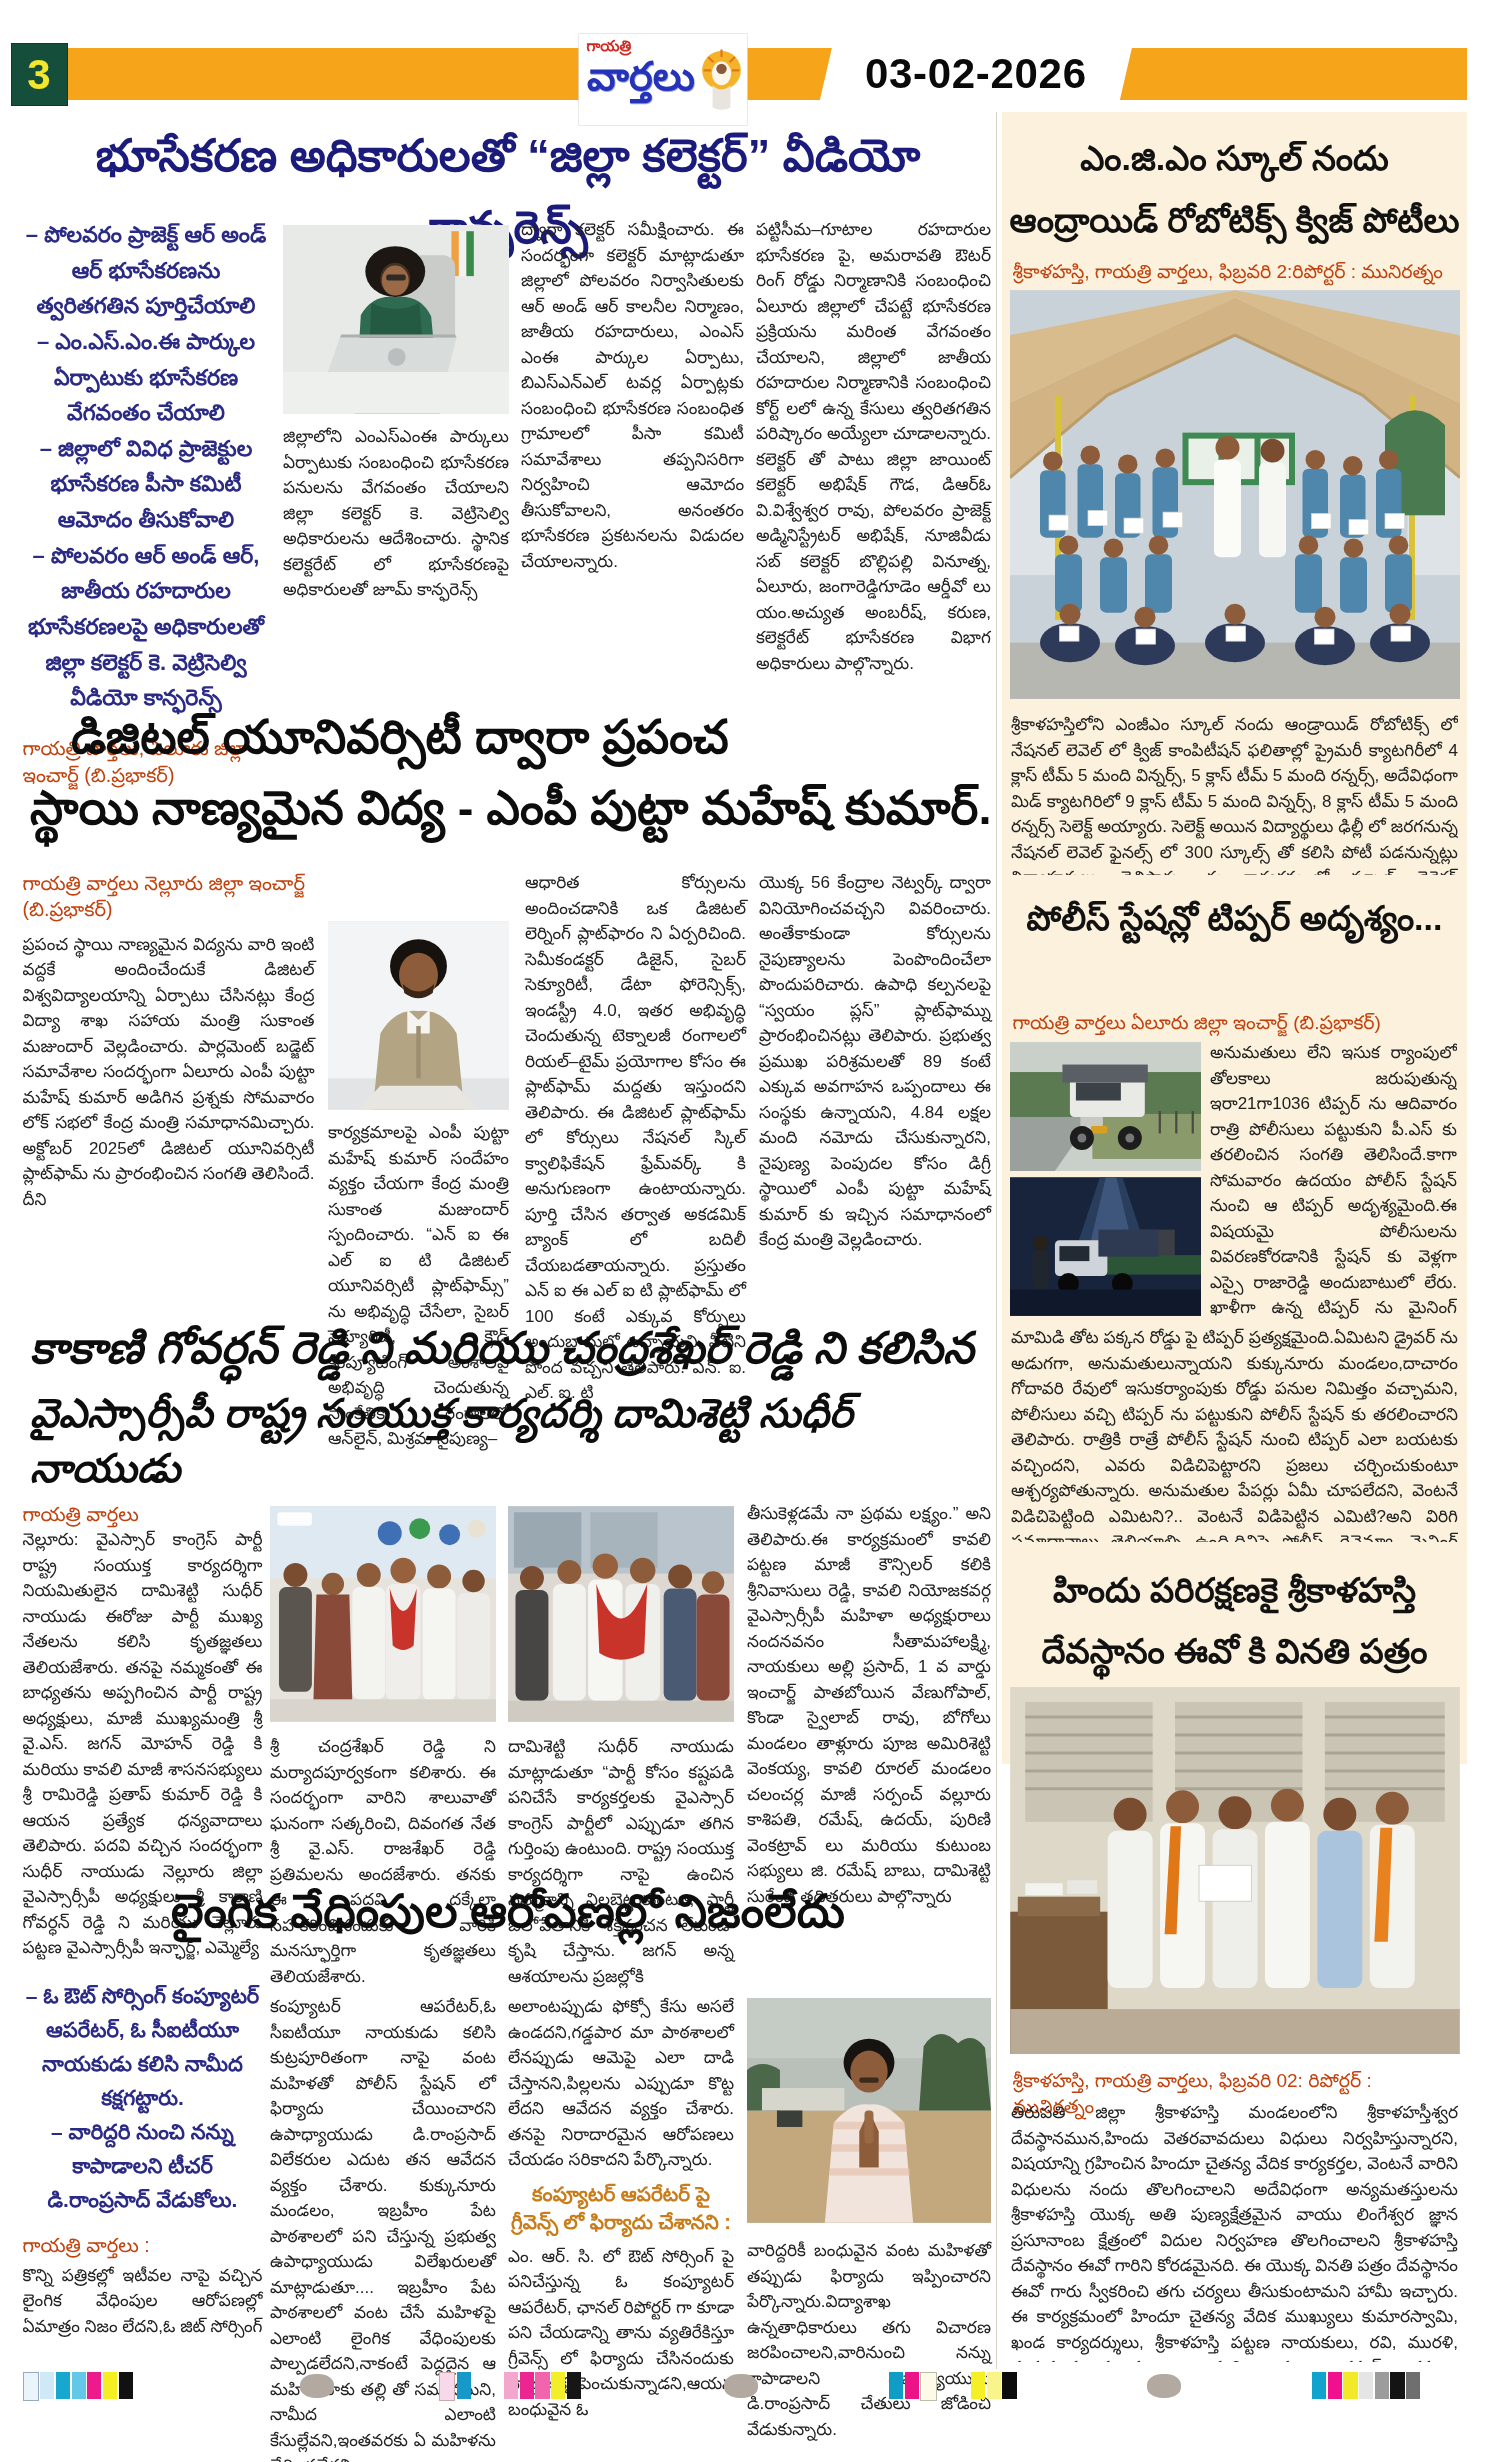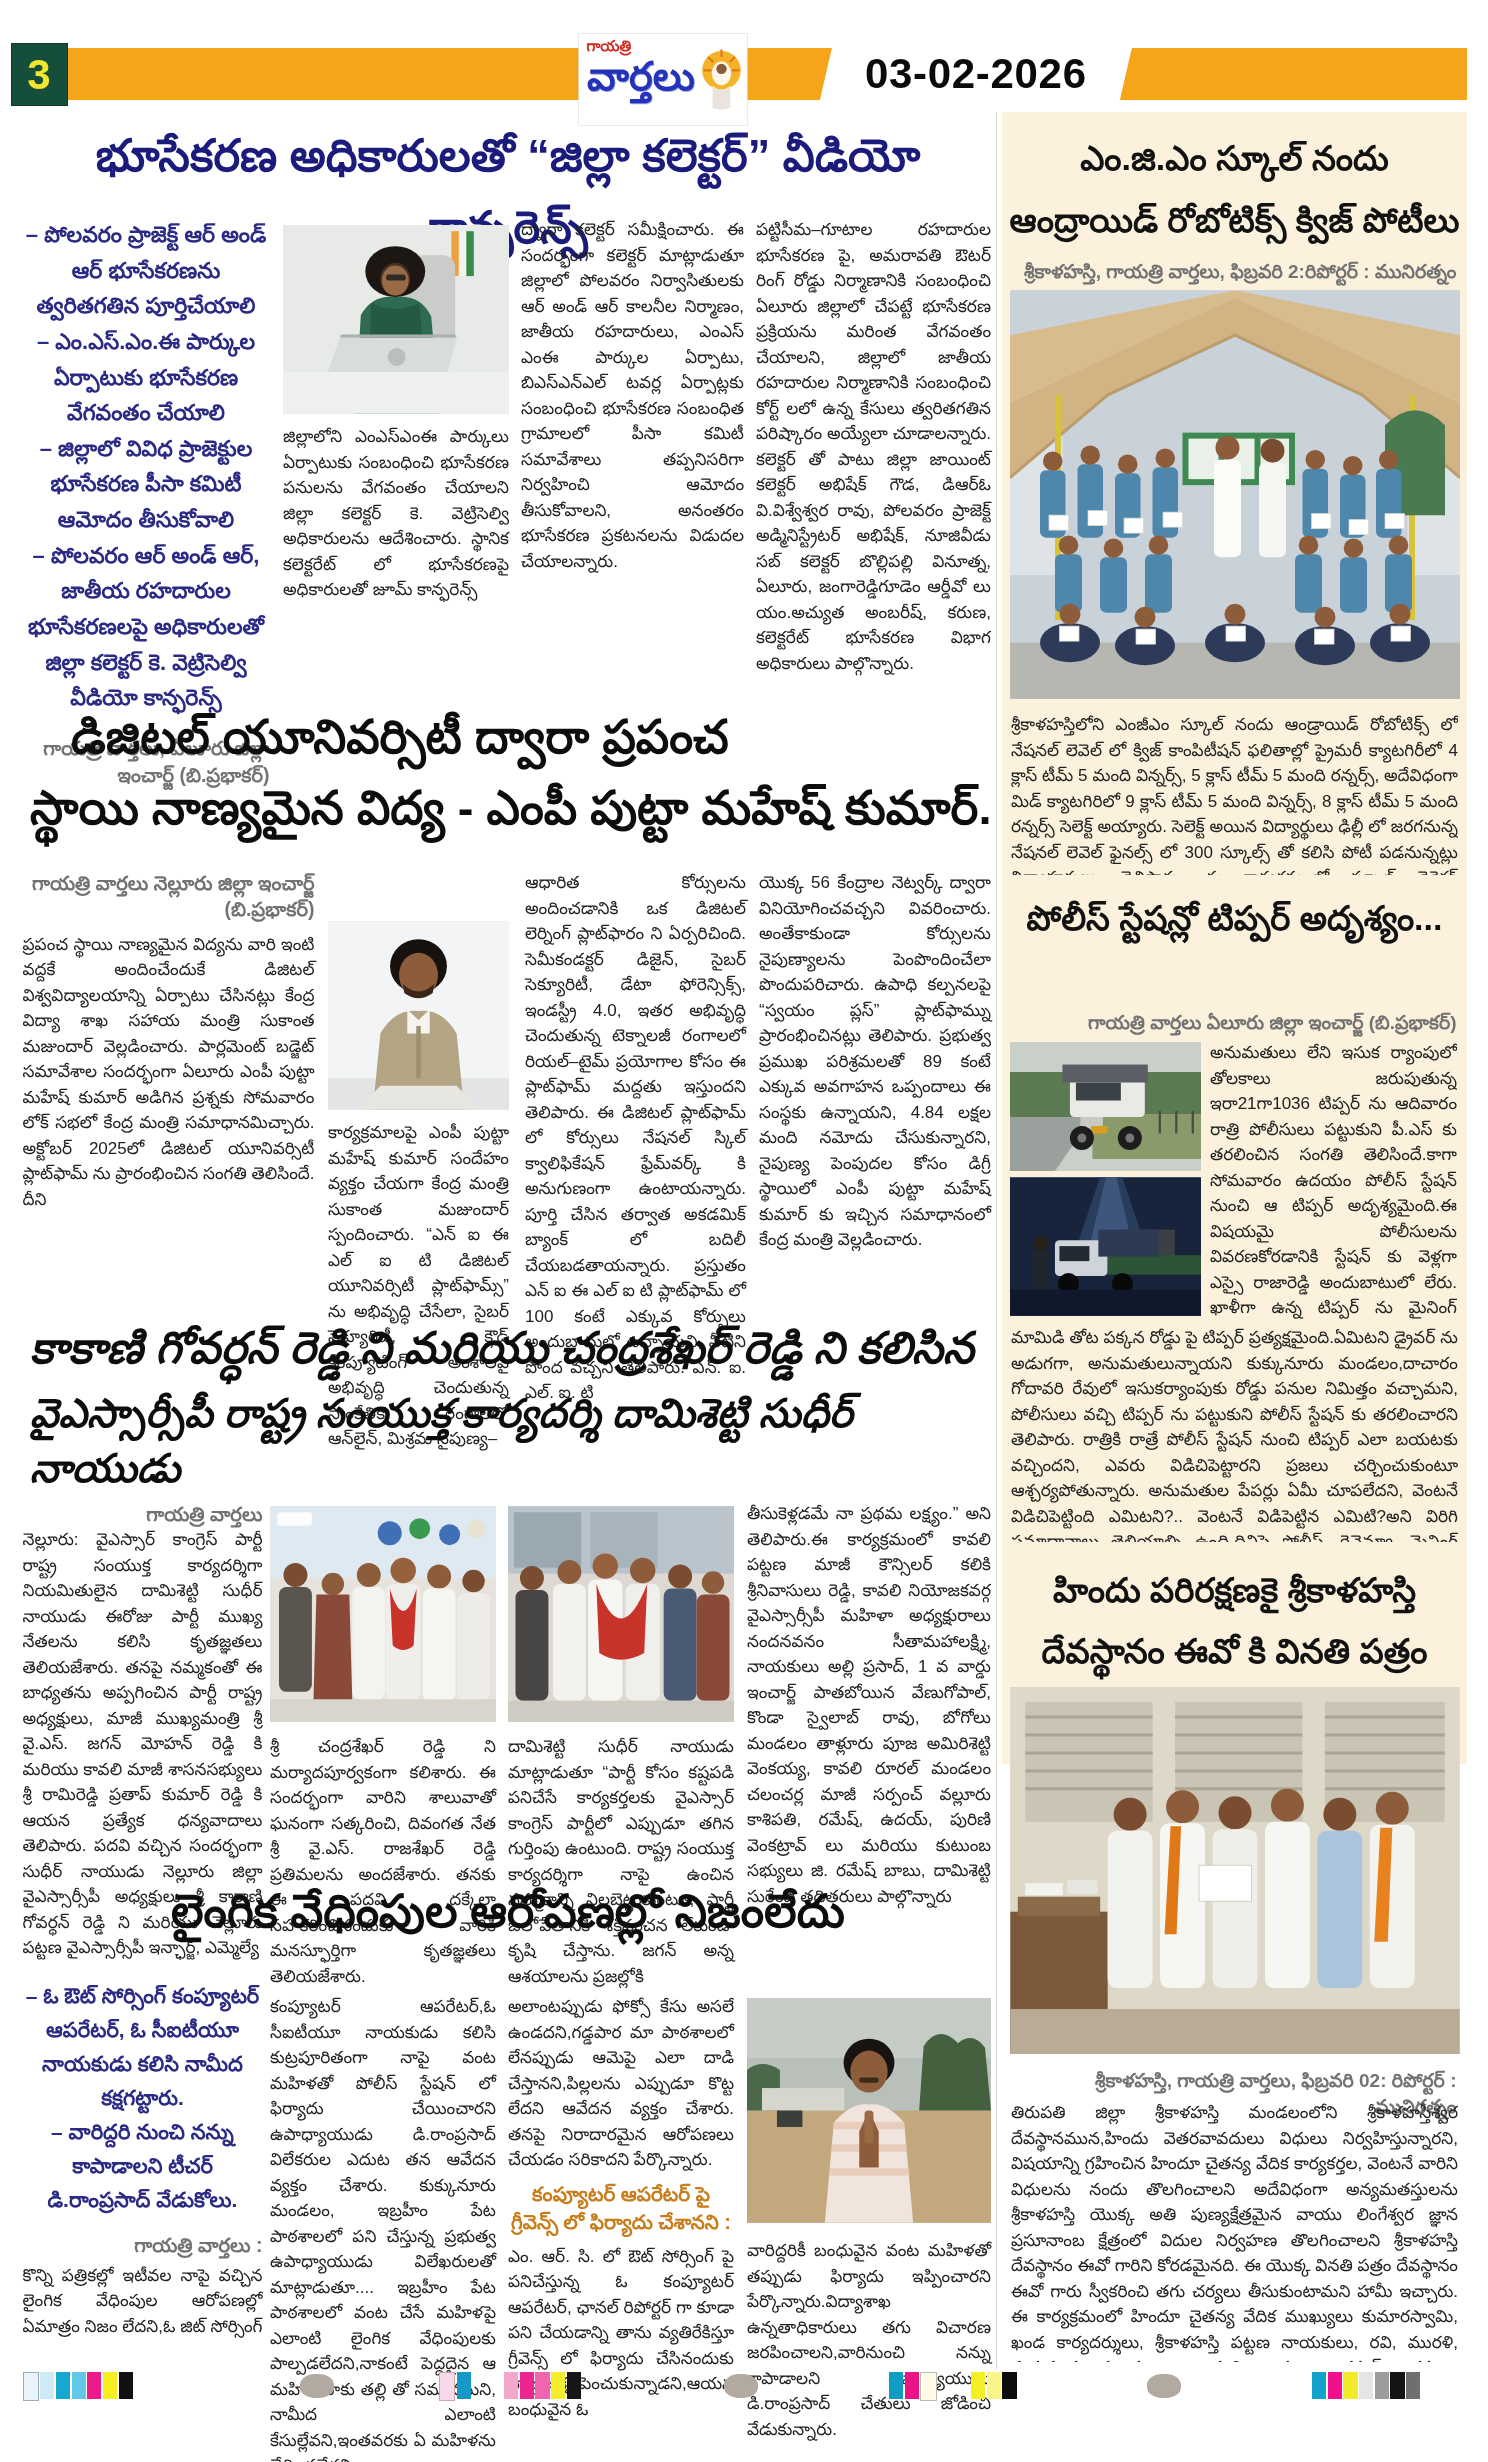--- a/index.html
+++ b/index.html
@@ -20,21 +20,21 @@
             transform:skewX(-13deg);display:flex;align-items:center;justify-content:center;}
   .date-text{transform:skewX(13deg);font-size:42px;font-weight:900;letter-spacing:0.7px;color:#0a0a0a;}
   
   .panel{position:absolute;left:1002px;top:112px;width:465px;height:1652px;background:#fbf1dc;}
   .divider{position:absolute;left:996px;top:112px;width:0.7px;height:2257px;background:#d8d2c4;}
   
   .headline{position:absolute;font-weight:bold;color:#0d0d0d;}
   .h-navy{color:#1b1b7c;}
   .col{position:absolute;font-size:17px;line-height:1.5;text-align:justify;color:#212121;}
   .bullets{font-size:22px;line-height:1.62;font-weight:bold;color:#2b2b85;text-align:center;}
-  .byline{color:#737373;font-weight:bold;font-size:19.5px;line-height:1.35;text-align:right;}
+  .byline{color:#c2410c;font-weight:normal;font-size:19.5px;line-height:1.35;text-align:left;}
   .subhead-orange{color:#c87d1a;font-weight:bold;font-size:20px;text-align:center;line-height:1.4;margin:7.5px 0;}
   .rh{position:absolute;width:450px;text-align:center;font-size:34px;font-weight:bold;color:#121212;line-height:1.55;}
   .rbody{position:absolute;font-size:17px;line-height:1.5;text-align:justify;color:#212121;}
   .ph{display:block;background:#e8e8e6;}
   .ph svg{display:block;}
   
   .marks{position:absolute;left:0;top:2372px;width:1488px;height:30px;}
   .mg{position:absolute;top:0;height:27px;}
   .mg span{display:inline-block;width:14.2px;height:27px;margin-right:1.5px;vertical-align:top;}
   .blob{position:absolute;top:1.5px;width:34px;height:24px;border-radius:45%;background:#b2aaa0;}

